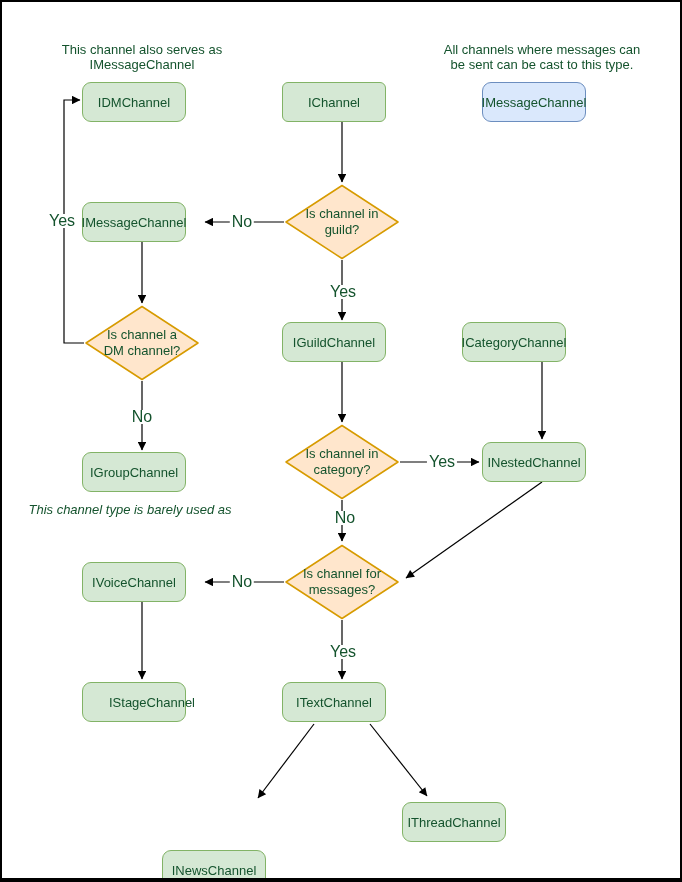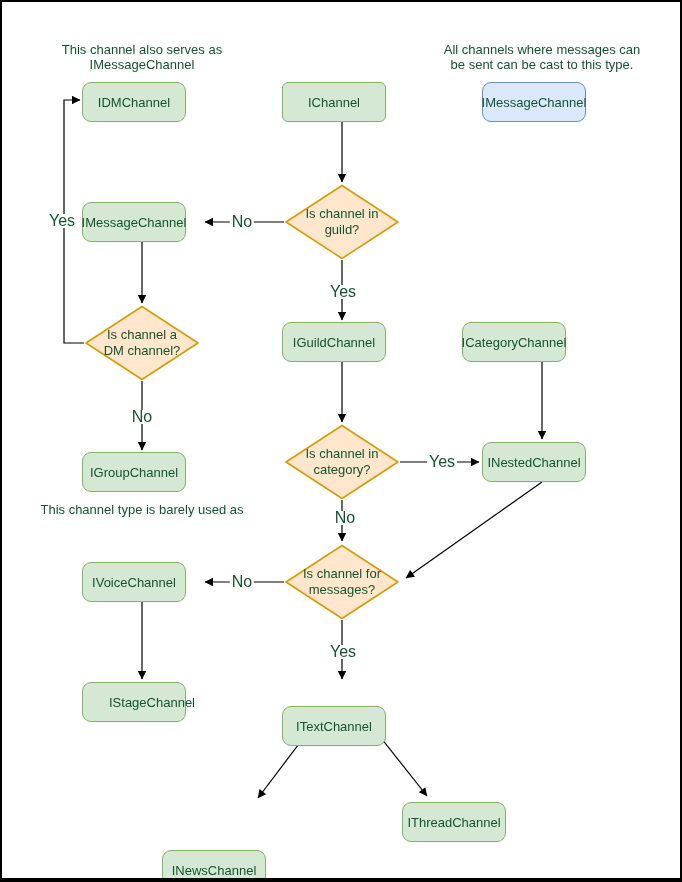--- a/index.html
+++ b/index.html
@@ -63,21 +63,21 @@
   </svg>
 
   <div class="note" style="left:20px;top:40px;width:240px;">
     <div>This channel also serves as</div>
     <div>IMessageChannel</div>
   </div>
   <div class="note" style="left:415px;top:40px;width:250px;">
     <div>All channels where messages can</div>
     <div>be sent can be cast to this type.</div>
   </div>
-  <div class="note" style="left:15px;top:500px;width:250px;">
+  <div class="note" style="left:3px;top:500px;width:250px;font-style:italic;">
     <div>This channel type is barely used as</div>
   </div>
 
   <div class="box" style="left:80px;top:80px;">
     <span>IDMChannel</span>
   </div>
   <div class="box" style="left:280px;top:80px;border-radius:6px;">
     <span>IChannel</span>
   </div>
   <div class="box blue" style="left:480px;top:80px;">
@@ -97,21 +97,21 @@
   </div>
   <div class="box" style="left:80px;top:450px;">
     <span>IGroupChannel</span>
   </div>
   <div class="box" style="left:80px;top:560px;">
     <span>IVoiceChannel</span>
   </div>
   <div class="box" style="left:80px;top:680px;padding-left:36px;">
     <span>IStageChannel</span>
   </div>
-  <div class="box" style="left:280px;top:704px;">
+  <div class="box" style="left:280px;top:680px;">
     <span>ITextChannel</span>
   </div>
   <div class="box" style="left:160px;top:800px;margin-top:48px;">
     <span>INewsChannel</span>
   </div>
   <div class="box" style="left:400px;top:800px;">
     <span>IThreadChannel</span>
   </div>
 
   <div class="decision" style="left:282px;top:182px;">

